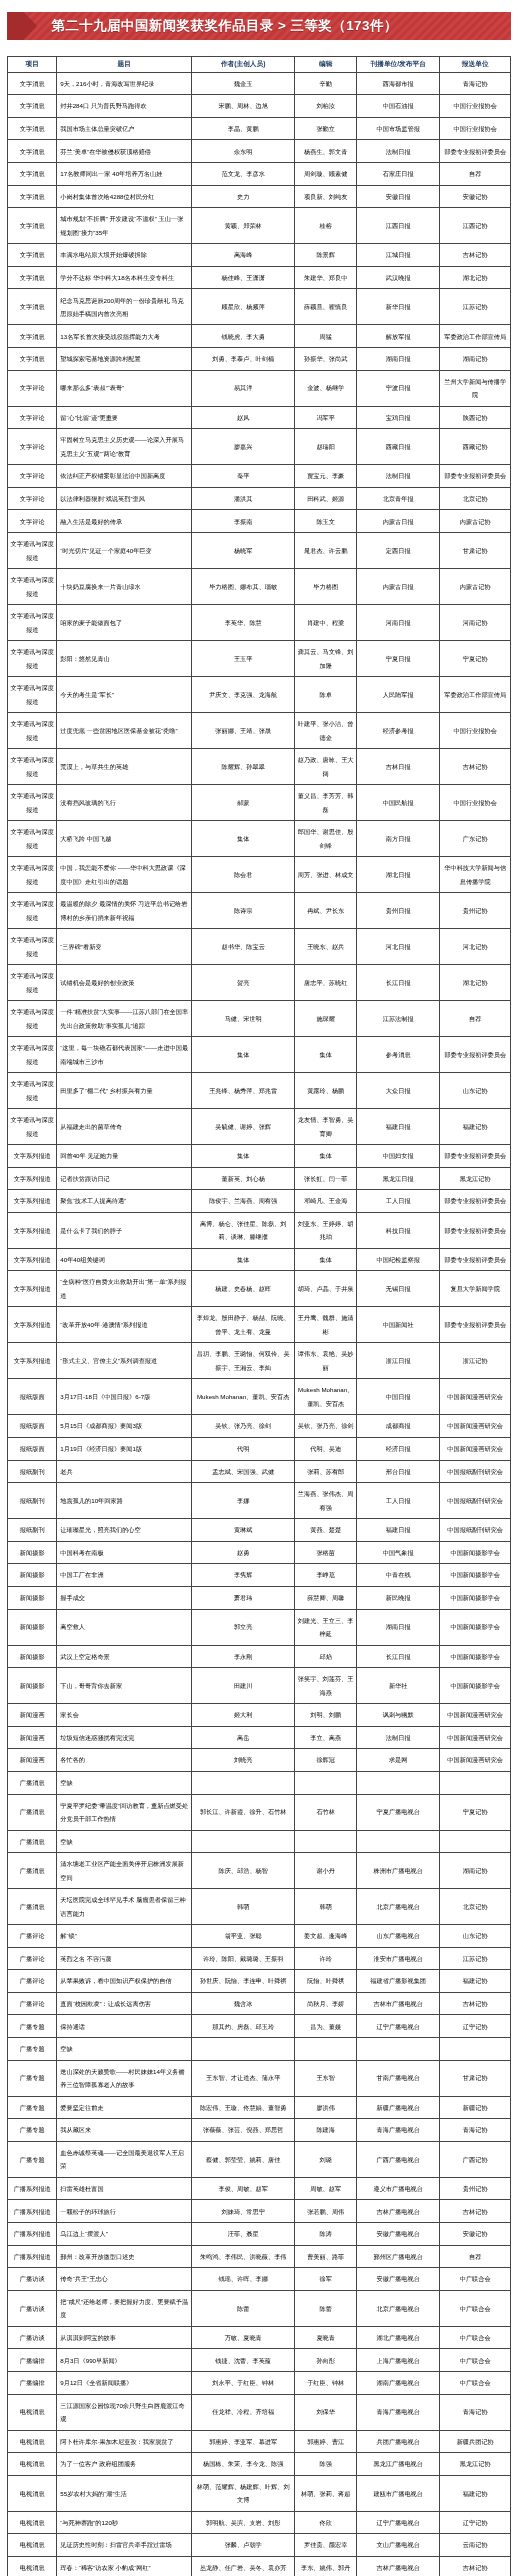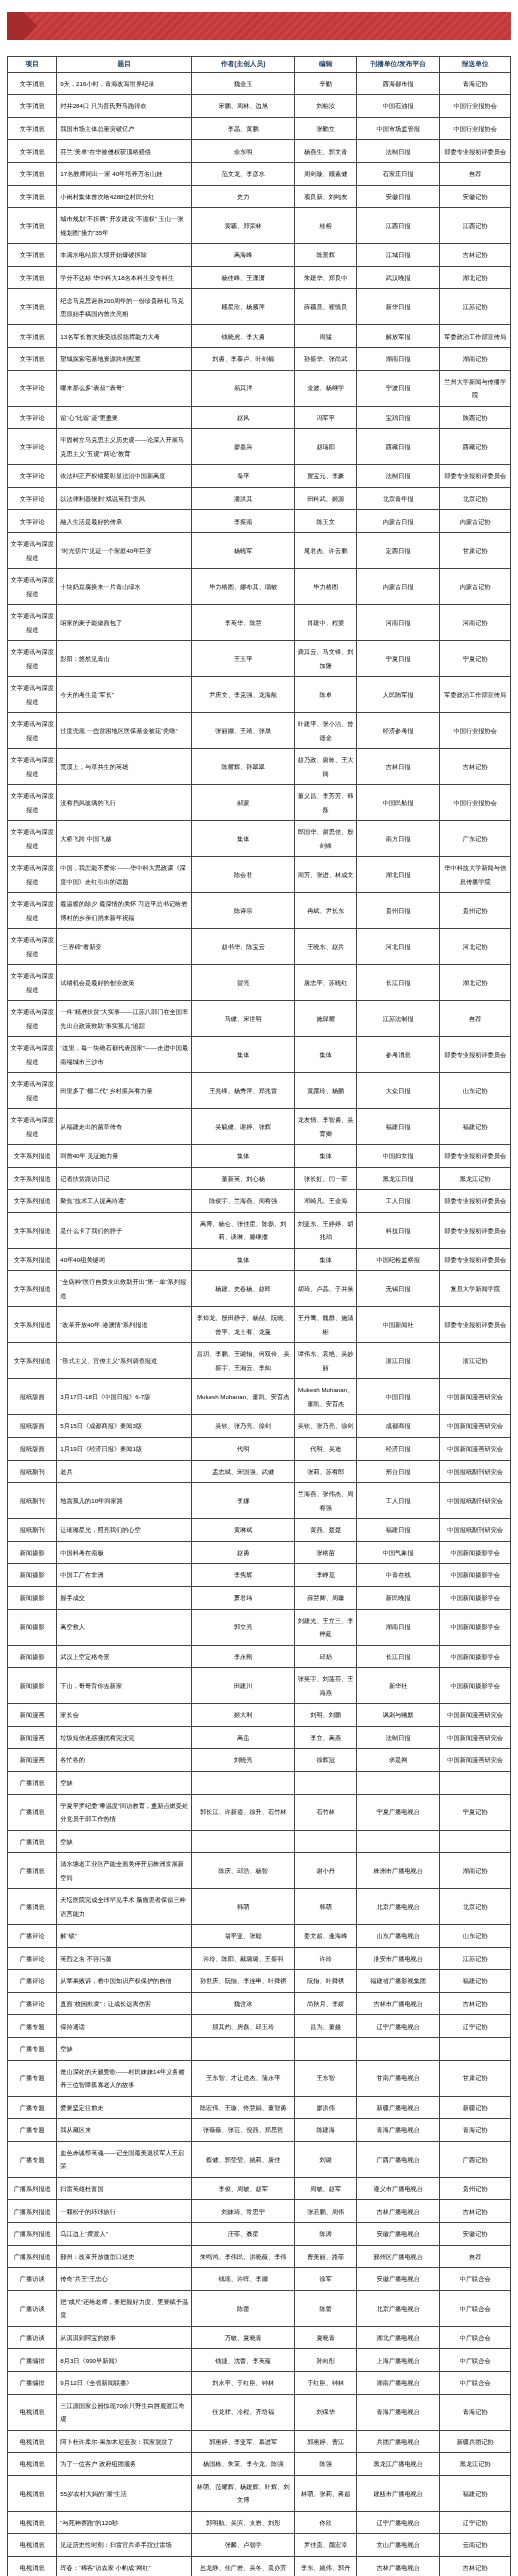--- a/index.html
+++ b/index.html
@@ -25,20 +25,21 @@
   col.c-submitter{width:71px;}
 </style>
 </head>
 <body>
 
 <div class="page">
 
   <div class="banner">
     <div class="banner-stripes"></div>
     <div class="banner-ribbon"></div>
+    <span class="banner-title">第二十九届中国新闻奖获奖作品目录 &gt; 三等奖（173件）</span>
   </div>
 
   <div class="table-wrap">
     <table class="awards">
       <colgroup>
         <col class="c-category">
           <col class="c-title">
           <col class="c-authors">
         <col class="c-editors">
           <col class="c-publisher">

